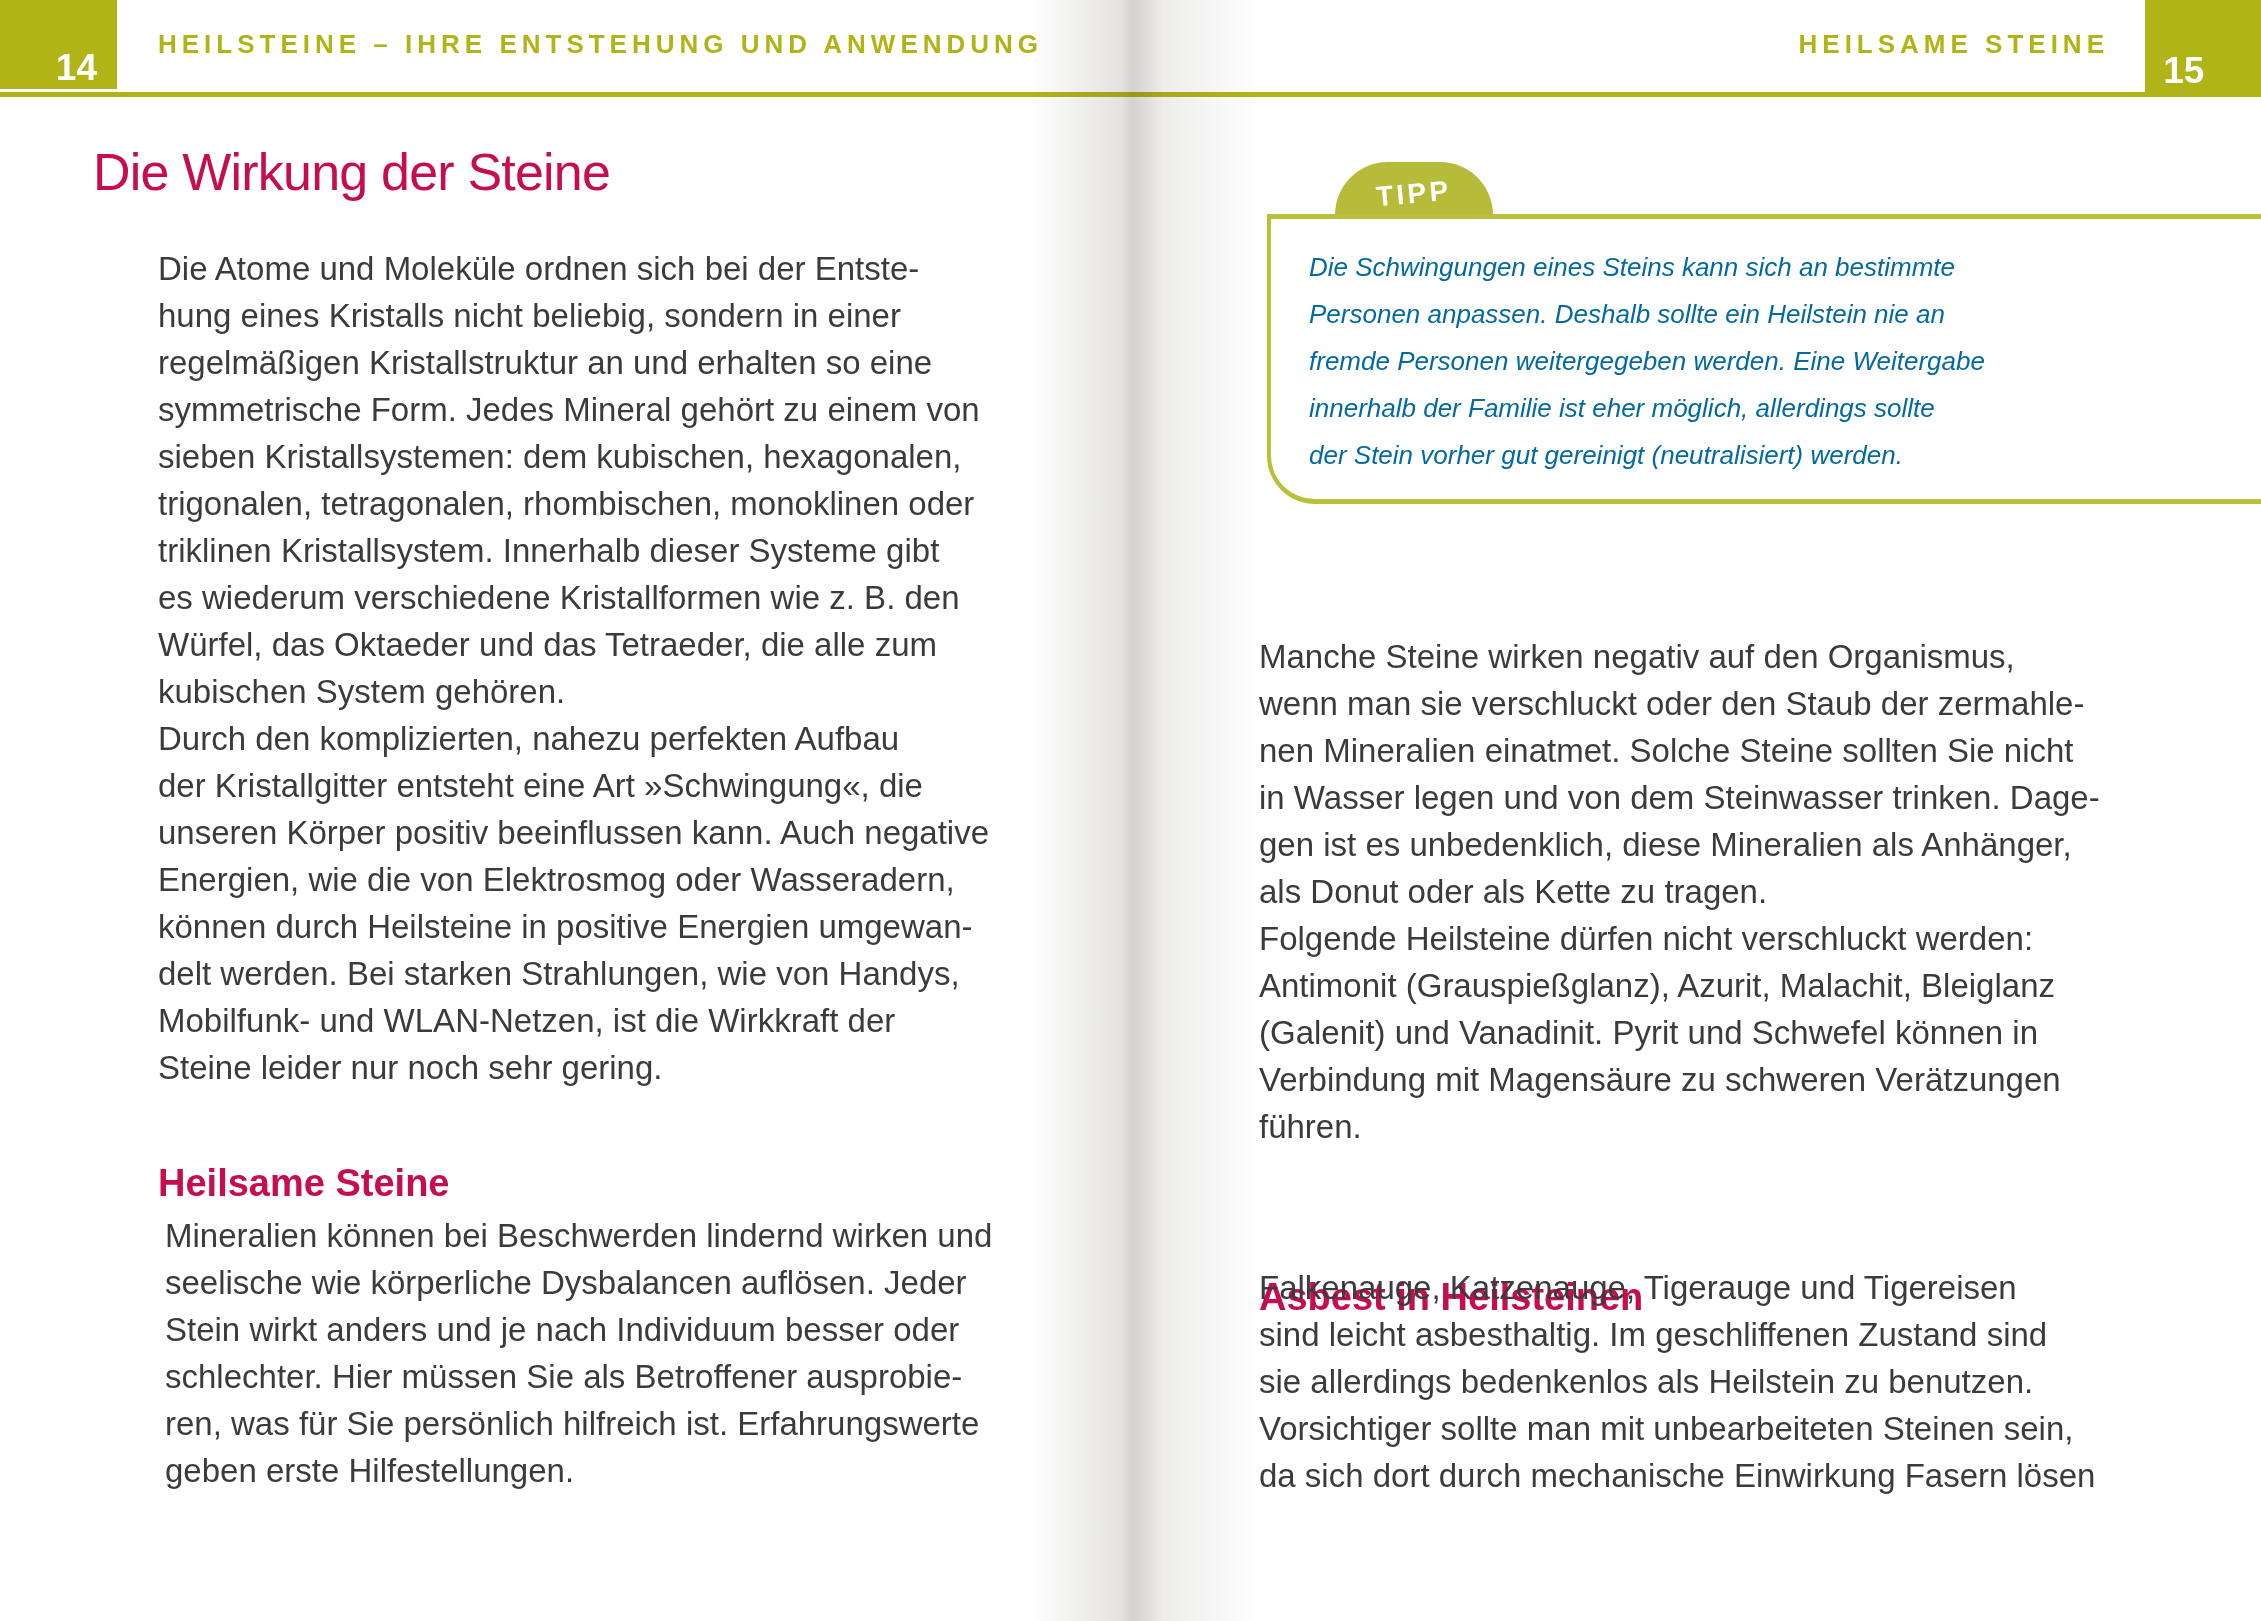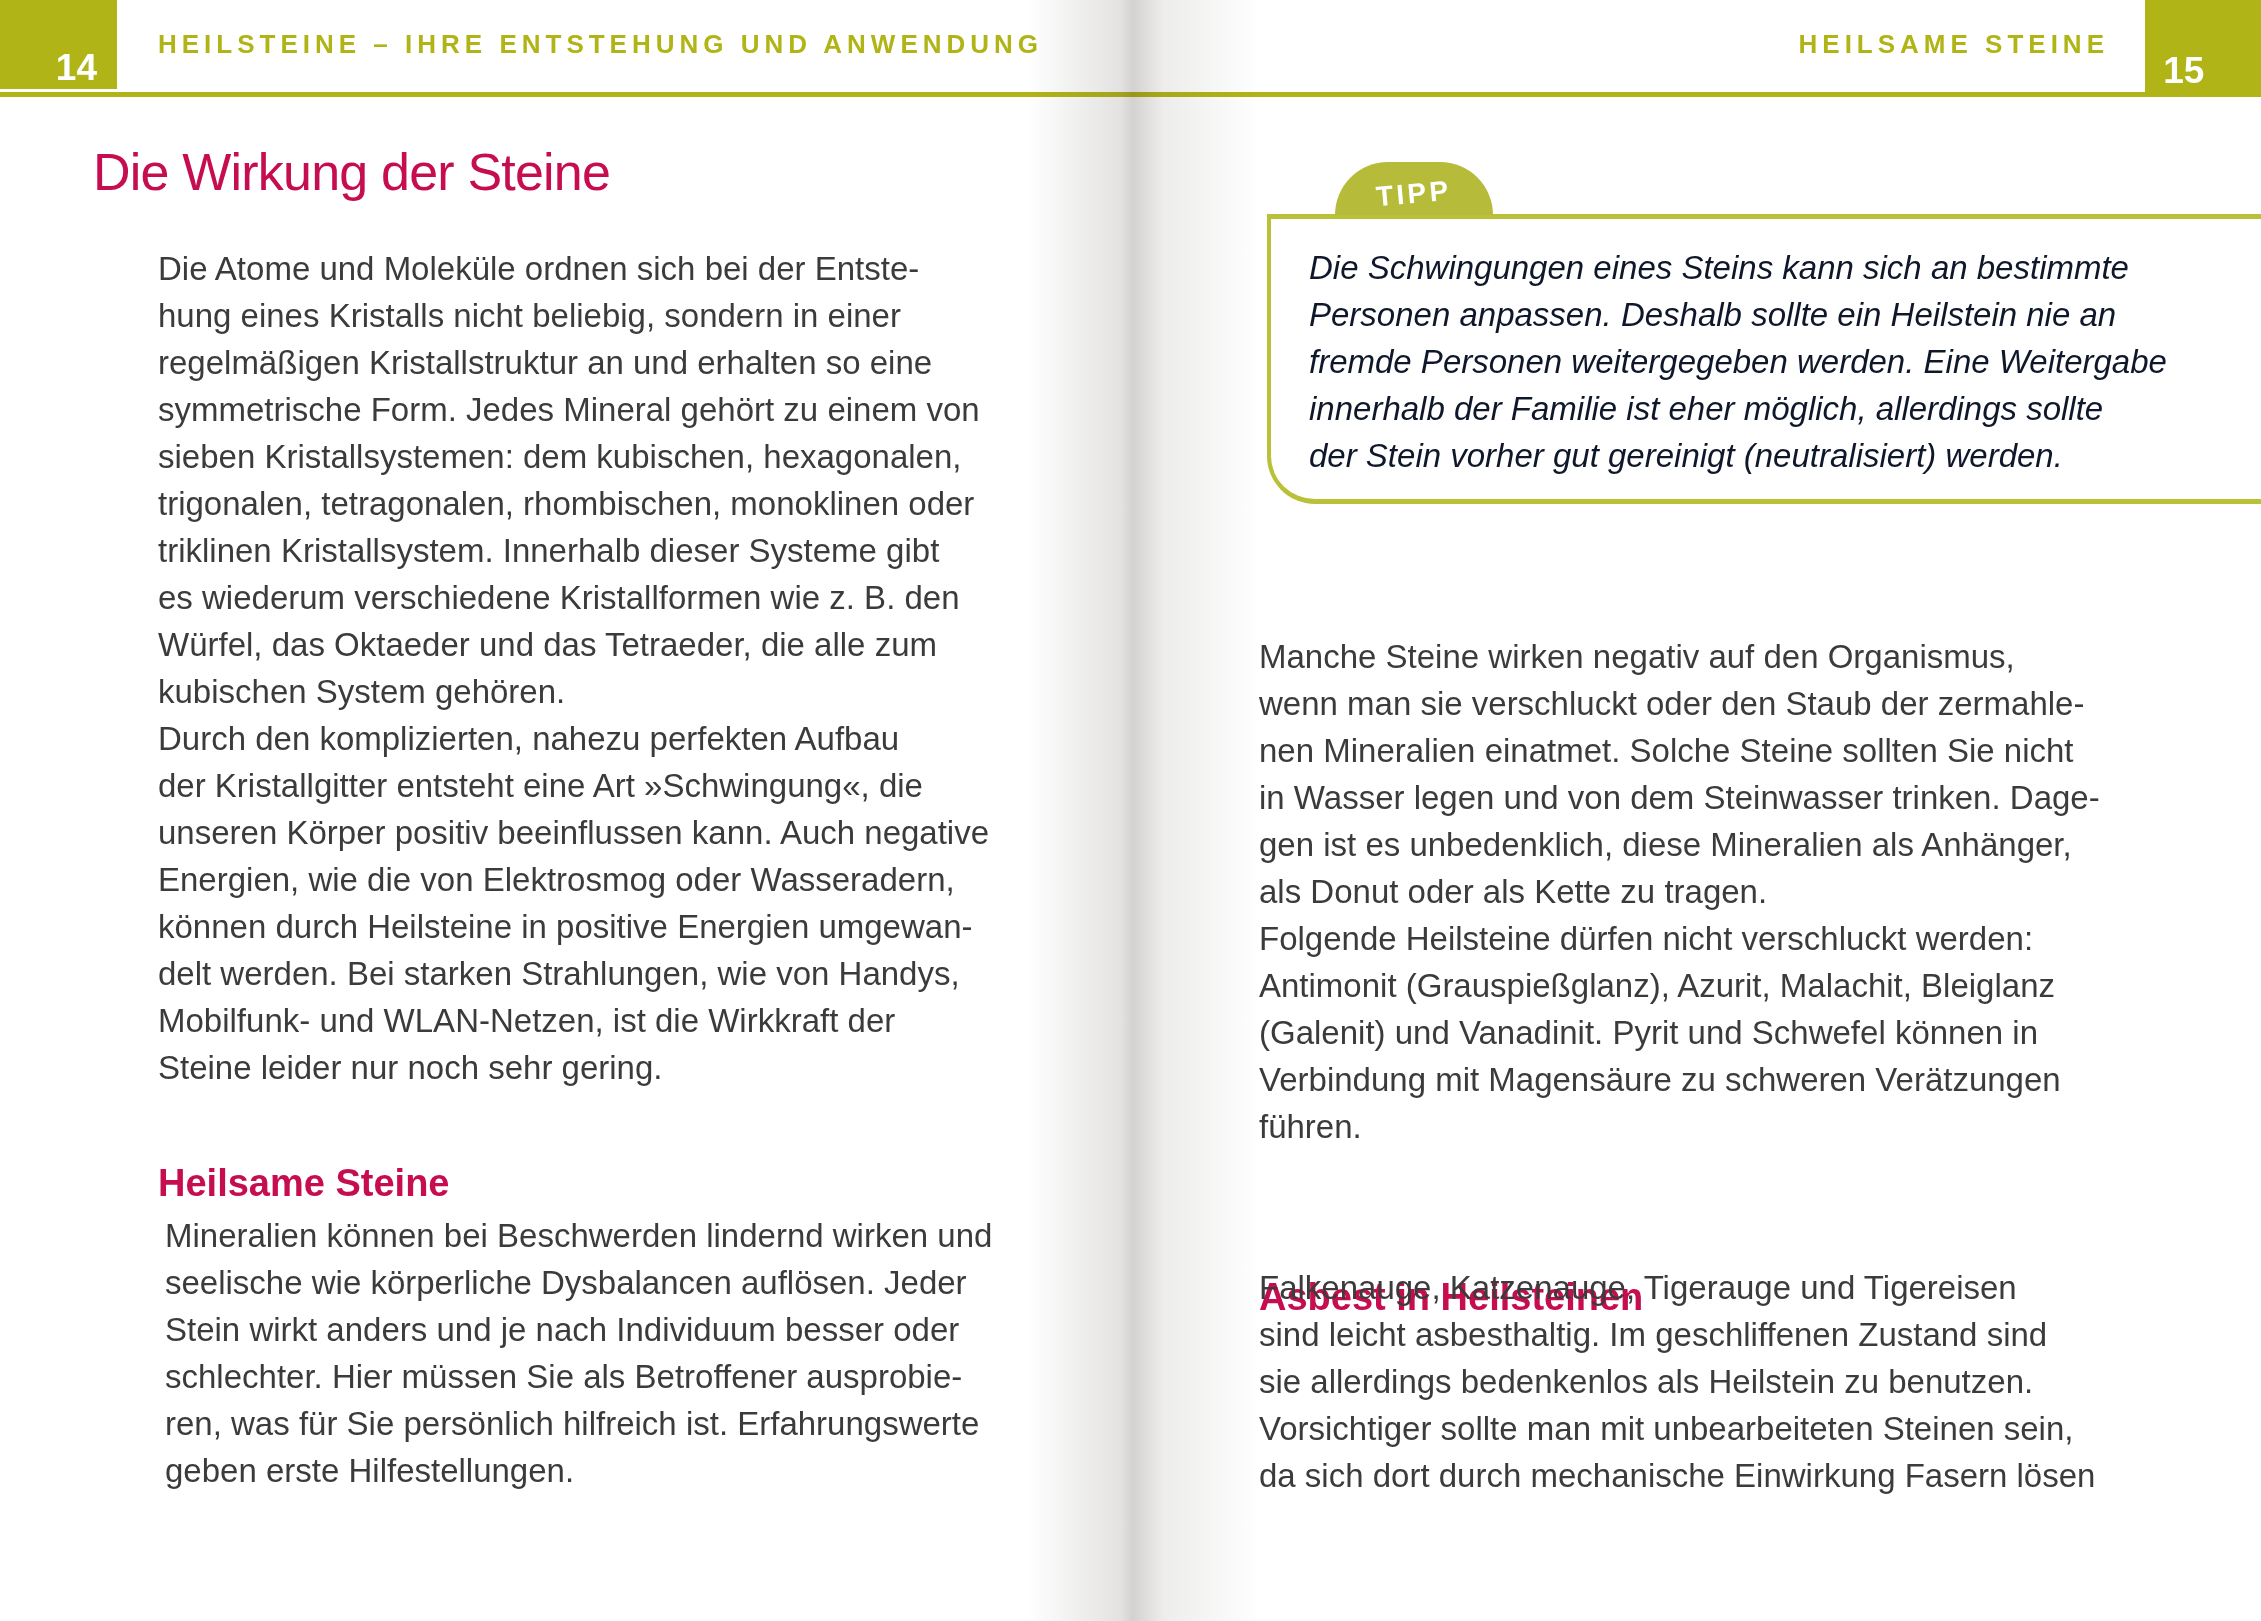--- a/index.html
+++ b/index.html
@@ -52,21 +52,21 @@
   .tip-box {
     position: absolute; left: 1267px; top: 214px; width: 994px; height: 290px;
     box-sizing: border-box; background: #ffffff;
     border-top: 5px solid #b9c139;
     border-left: 4.2px solid #b9c139;
     border-bottom: 5px solid #b9c139;
     border-bottom-left-radius: 48px;
   }
   .tip-text {
     position: absolute; left: 38px; top: 25px; width: 883px;
-    color: #0f172a; font-size: 33px; font-style: italic; line-height: 47px;
+    color: #0369a1; font-size: 26px; font-style: italic; line-height: 47px;
     white-space: pre-line;
   }
   .tip-badge {
     position: absolute; left: 1335px; top: 162px; width: 158px; height: 53px;
     background: #b6bc3a; border-radius: 79px 79px 0 0;
     display: flex; align-items: flex-end; justify-content: center;
     z-index: 2;
   }
   .tip-badge-label {
     color: #ffffff; font-size: 28px; font-weight: bold; letter-spacing: 3.3px;

